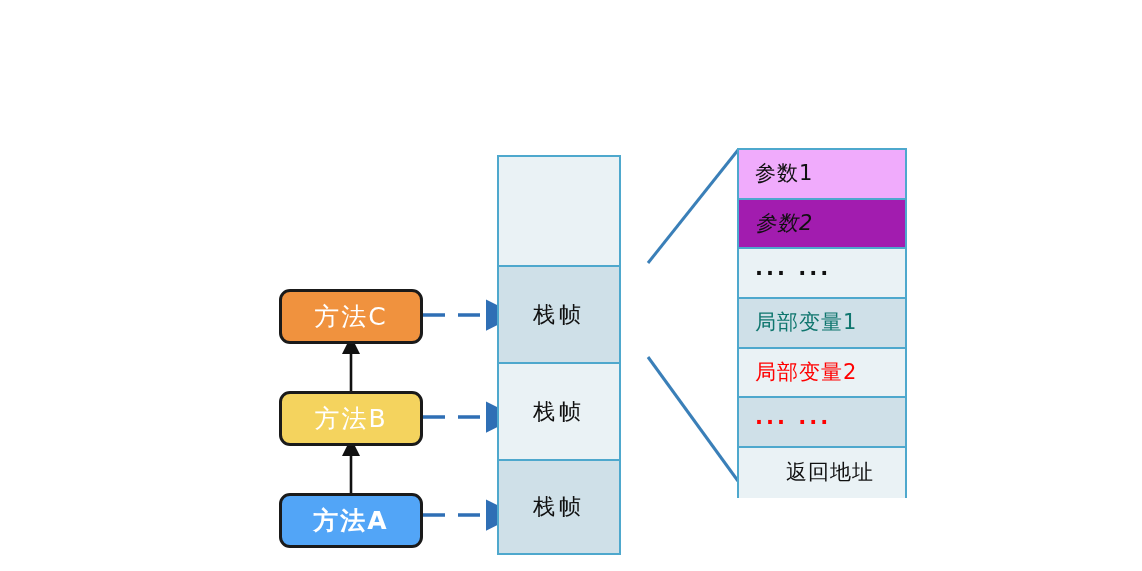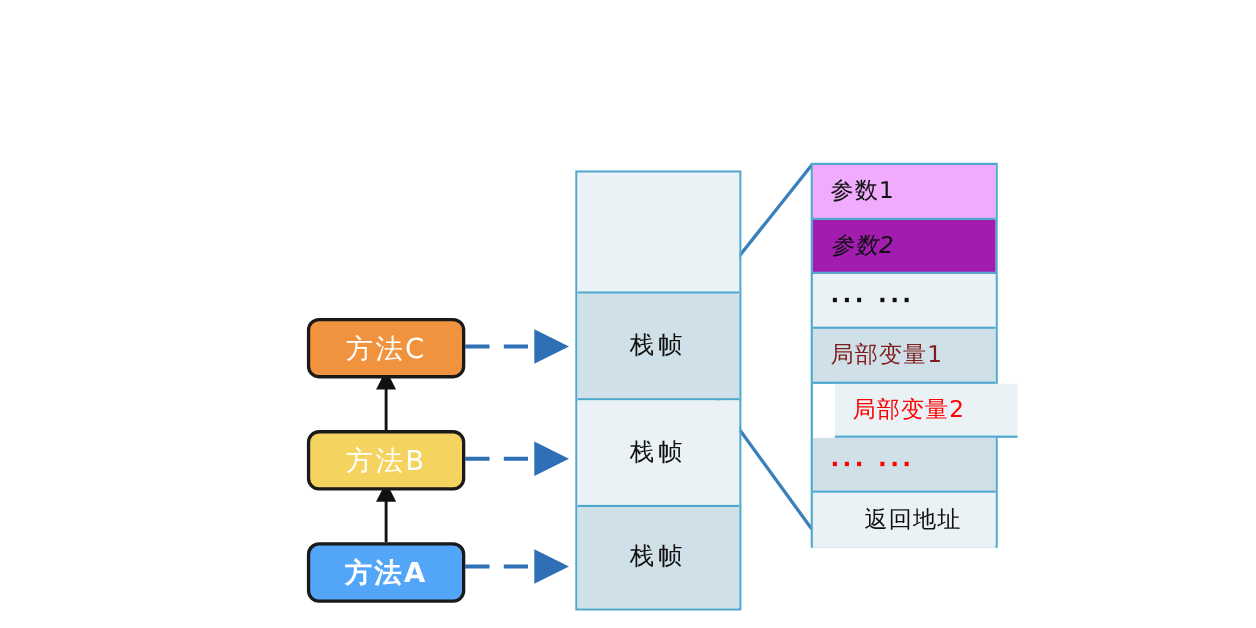--- a/index.html
+++ b/index.html
@@ -53,23 +53,23 @@
     line-height: 1;
     white-space: nowrap;
   }
   #method-c { top: 289px; }
   #method-b { top: 391px; }
   #method-a { top: 493px; }
 
   
   .stack-col {
     position: absolute;
-    left: 523px;
+    left: 497px;
     top: 155px;
-    width: 151px;
+    width: 124px;
     height: 400px;
     box-sizing: border-box;
     border: 2px solid #4ea8cd;
   }
   .stack-cell {
     box-sizing: border-box;
     width: 100%;
     display: flex;
     align-items: center;
     justify-content: center;
@@ -181,23 +181,23 @@
     <div class="detail-row" style="background:#f0abfc;">
       <span class="row-text" style="color:#101010;">参数1</span>
     </div>
     <div class="detail-row" style="background:#a21caf;font-style:italic;">
       <span class="row-text" style="color:#101010;">参数2</span>
     </div>
     <div class="detail-row" style="background:#eaf2f5;">
       <span class="row-text dots" style="color:#101010;">··· ···</span>
     </div>
     <div class="detail-row" style="background:#cfe0e8;">
-      <span class="row-text" style="color:#7f1d1d;">局部变量1</span>
-    </div>
-    <div class="detail-row" style="background:#eaf2f5;margin-left:20px;">
+      <span class="row-text" style="color:#0f766e;">局部变量1</span>
+    </div>
+    <div class="detail-row" style="background:#eaf2f5;">
       <span class="row-text" style="color:#ff0000;">局部变量2</span>
     </div>
     <div class="detail-row" style="background:#cfe0e8;">
       <span class="row-text dots" style="color:#ff0000;">··· ···</span>
     </div>
     <div class="detail-row" style="background:#eaf2f5;">
       <span class="row-text" style="color:#101010;">返回地址</span>
     </div>
   </div>
 

